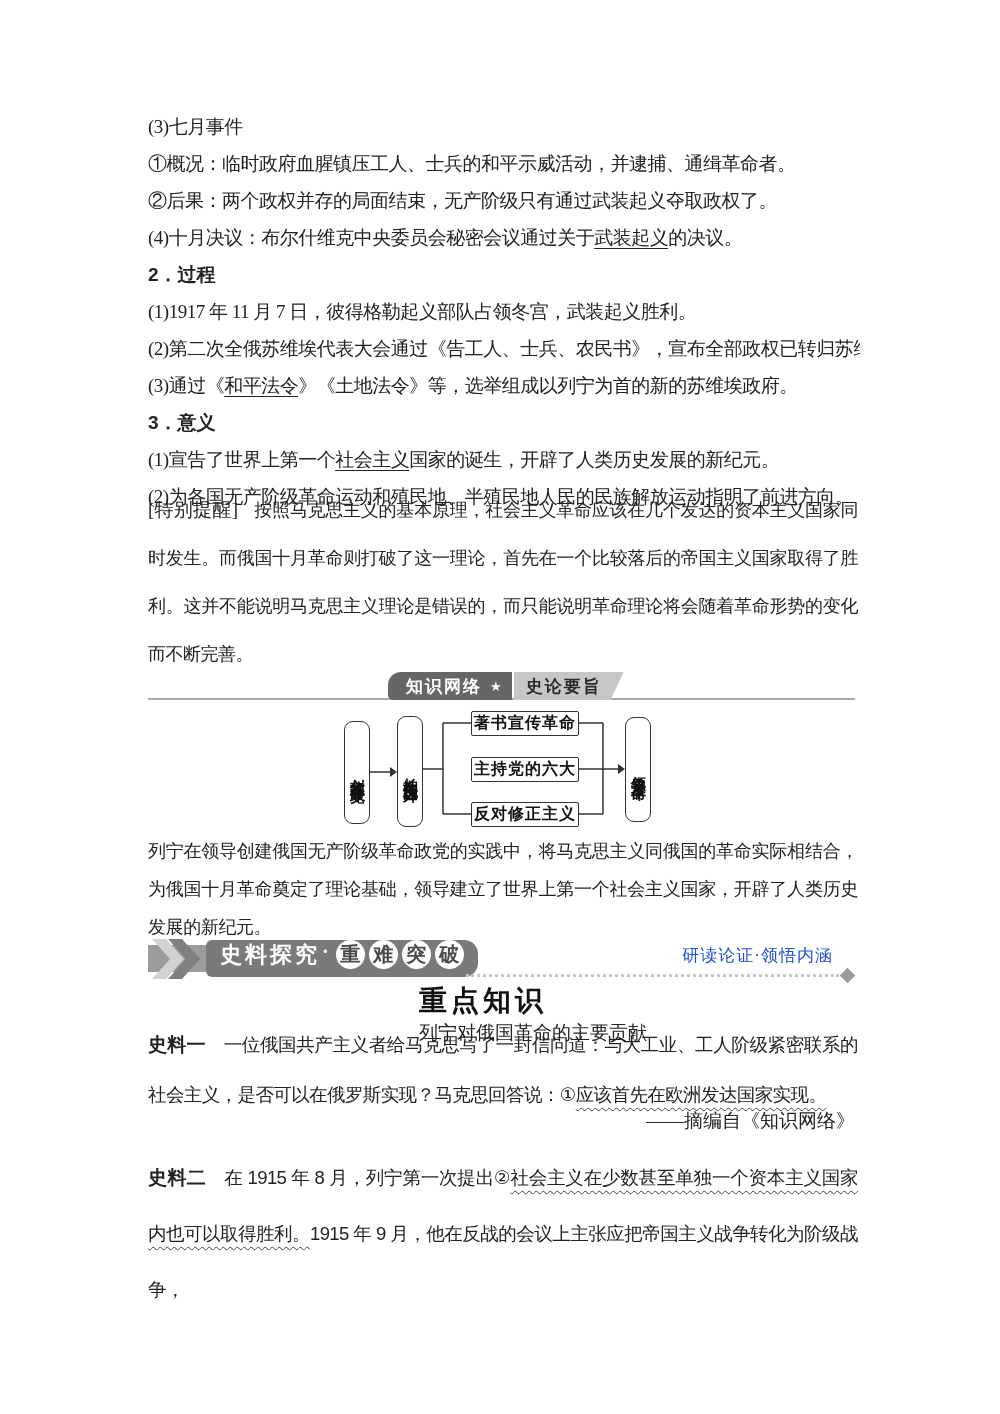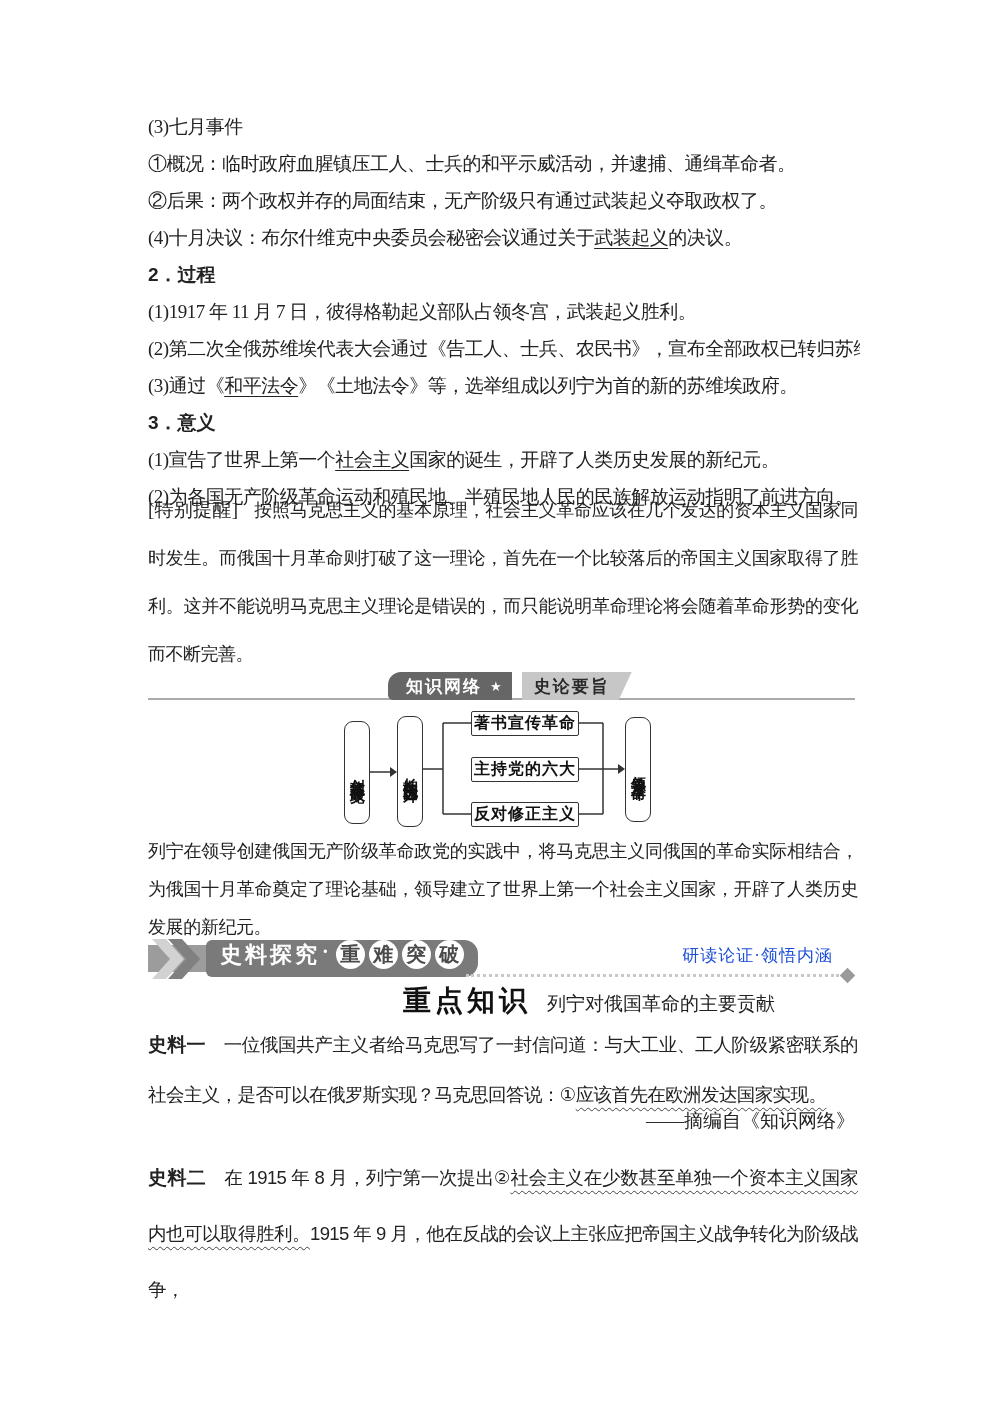--- a/index.html
+++ b/index.html
@@ -43,21 +43,21 @@
   .b1-dark{
     background:#666666;color:#ffffff;display:flex;align-items:center;
     padding:0 10px 0 18px;
     font-family:"Liberation Sans","DejaVu Sans",sans-serif;
     font-weight:bold;font-size:17px;letter-spacing:2px;
     border-radius:13px 0 0 5px;
   }
   .b1-star{color:#ffffff;font-size:13px;margin-left:8px;letter-spacing:0;}
   .b1-light{
     background:#c7c7c7;color:#2a2a2a;display:flex;align-items:center;
-    padding:0 22px 0 12px;margin-left:10px;
+    padding:0 22px 0 12px;margin-left:2px;
     font-family:"Liberation Sans","DejaVu Sans",sans-serif;
     font-weight:bold;font-size:17px;letter-spacing:2px;
     clip-path:polygon(0 0,100% 0,calc(100% - 13px) 100%,0 100%);
   }
   
   .flowchart{position:absolute;top:707px;left:340px;width:320px;height:128px;}
   .fc-svg{position:absolute;left:0;top:0;}
   .fc-box{
     position:absolute;background:#fff;border:1.5px solid #333;border-radius:9px;
     display:flex;align-items:center;justify-content:center;
@@ -94,21 +94,21 @@
     font-family:"Liberation Sans","DejaVu Sans",sans-serif;font-weight:bold;font-size:20px;
     display:inline-flex;align-items:center;justify-content:center;margin:0 2px;
   }
   .b2-right{
     position:absolute;right:22px;top:8px;font-size:17px;letter-spacing:1px;color:#1d4ed8;
   }
   .b2-dotted{position:absolute;left:318px;right:16px;top:38px;border-top:3px dotted #c8c8c8;}
   .b2-diamond{position:absolute;right:2px;top:34px;width:11px;height:11px;background:#9a9a9a;transform:rotate(45deg);}
   
   .keypoint{position:absolute;top:982px;left:148px;width:707px;}
-  .kp-group{display:flex;align-items:baseline;margin-left:255px;}
+  .kp-group{display:flex;align-items:baseline;margin-left:255px;flex-direction:column;}
   .kp-title{
     font-family:"Liberation Sans","DejaVu Sans",sans-serif;
     font-weight:bold;font-size:28px;letter-spacing:4px;color:#111;
   }
   .kp-sub{font-size:19px;margin-left:16px;color:#222;}
   
   .shiliao{
     position:absolute;left:148px;width:710px;
     font-family:"Liberation Sans","DejaVu Sans",sans-serif;
     font-size:18.5px;letter-spacing:-0.6px;text-align:justify;

